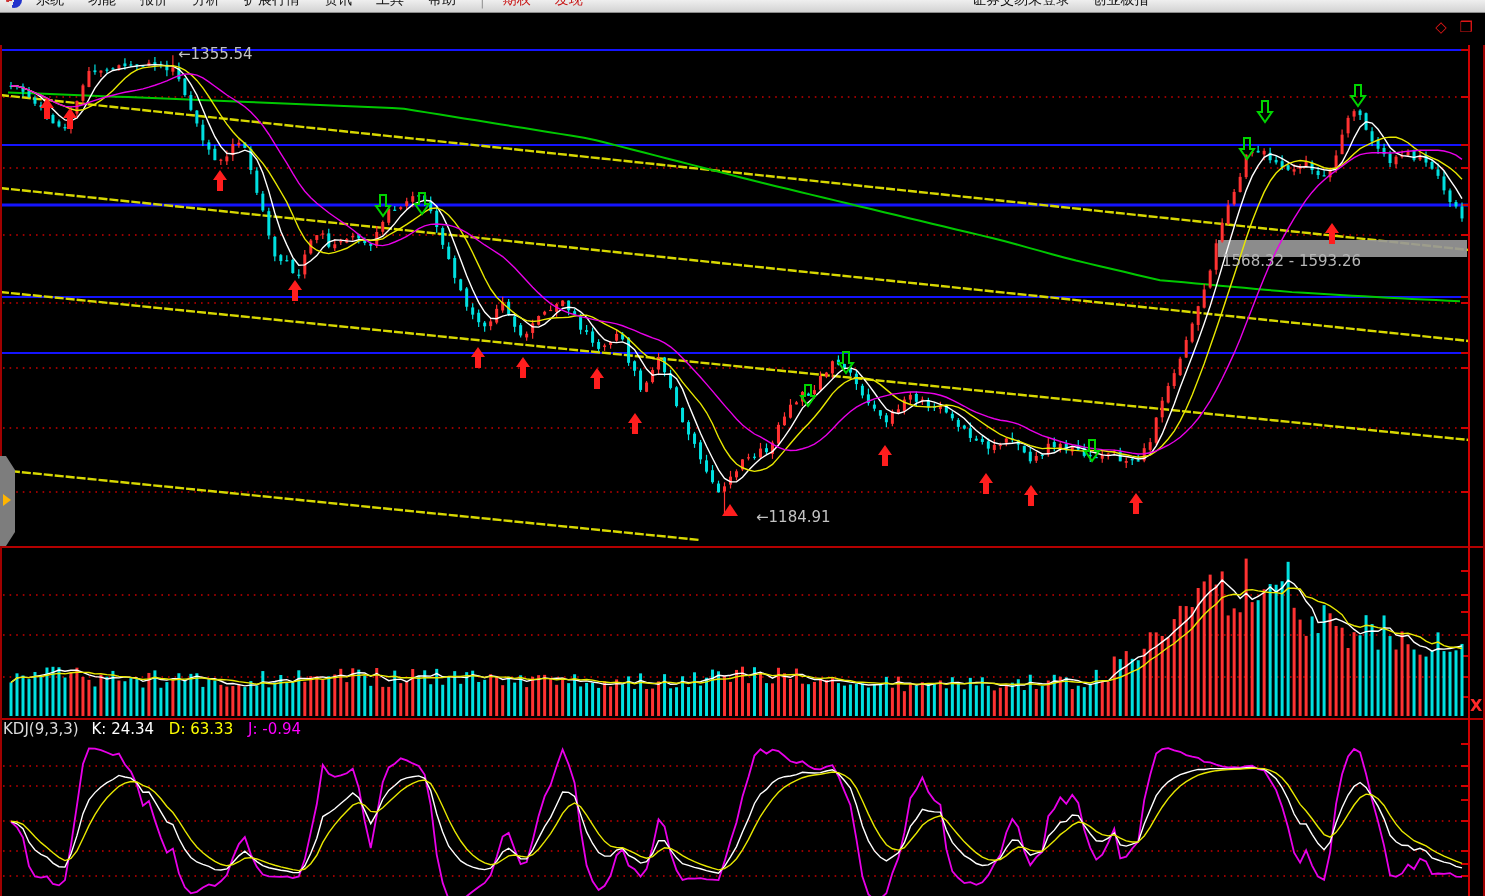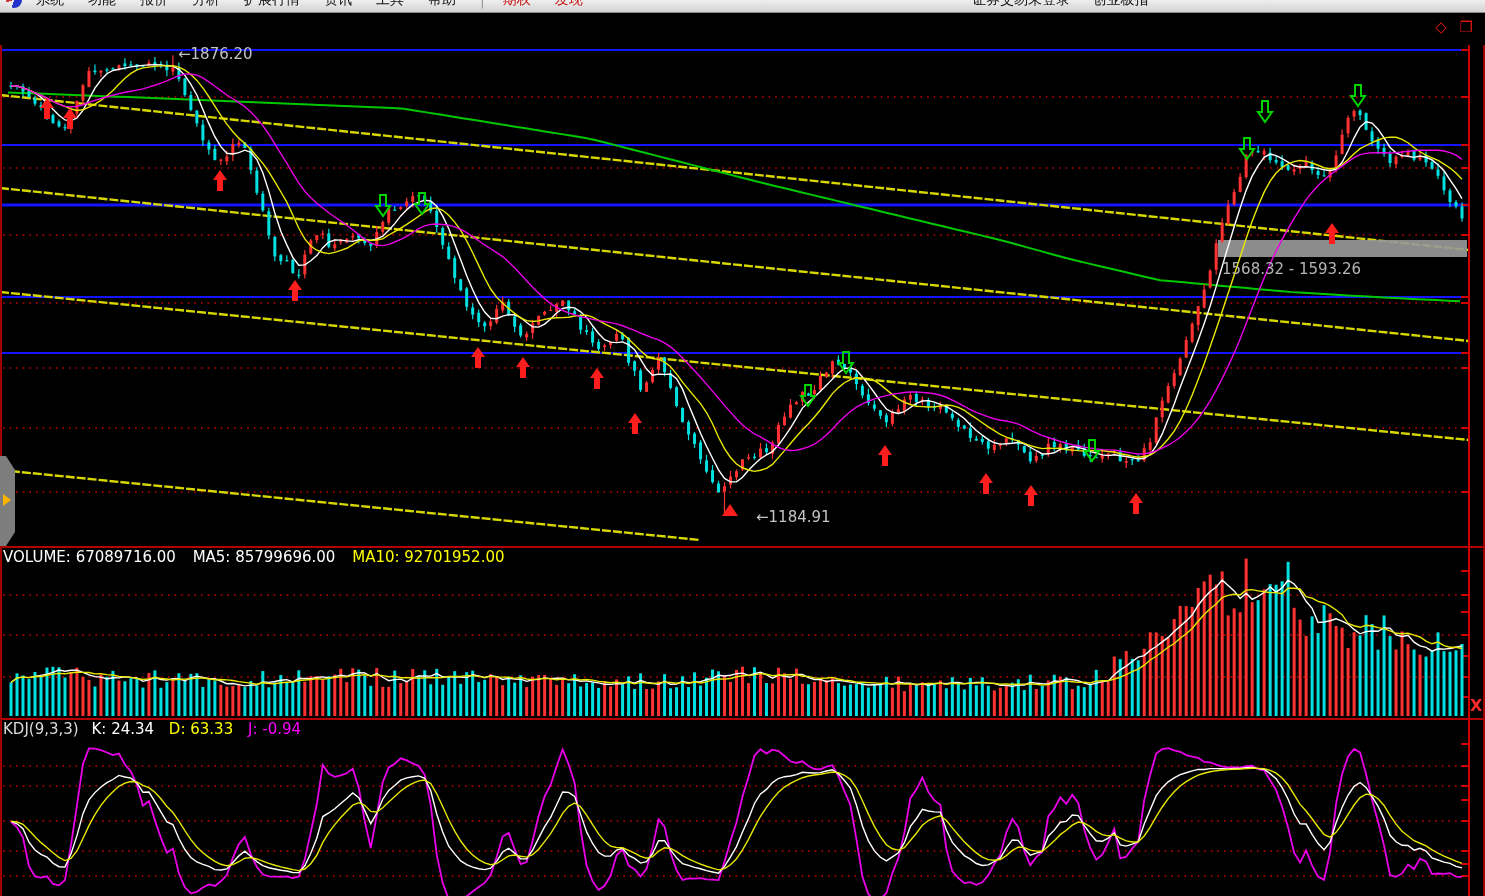--- a/index.html
+++ b/index.html
@@ -25,21 +25,21 @@
   .uparrow:after{content:"";position:absolute;left:4px;top:8px;width:5px;height:7px;background:#f22;}
   .mal{margin-right:14px;}
   .c-white{color:#fff;} .c-yel{color:#ffff00;} .c-mag{color:#ff00ff;} .c-grn{color:#00d86a;}
   #cornericons{position:absolute;right:8px;top:18px;color:#e01616;font-size:15px;letter-spacing:4px;}
   
   .hdr{position:absolute;font-size:15px;white-space:nowrap;z-index:5;}
   #volhdr{left:3px;top:548px;color:#e8e8e8;}
   #kdjhdr{left:3px;top:720px;color:#dcdcdc;}
   .ann{position:absolute;color:#c3c3c3;font-size:15px;z-index:6;white-space:nowrap;}
   #annHigh{left:178px;top:45px;}
-  #annGap{left:1222px;top:260px;color:#b5b5b5;}
+  #annGap{left:1222px;top:252px;color:#b5b5b5;}
   #annLow{left:756px;top:508px;}
   #paneX{position:absolute;left:1470px;top:696px;color:#ff2a2a;font-size:16px;font-weight:bold;z-index:6;}
   
   #handle{position:absolute;left:0;top:456px;width:15px;height:90px;background:#7d7d7d;
     clip-path:polygon(0 0,6px 0,15px 14px,15px 76px,6px 90px,0 90px);z-index:7;}
   #handle .tri{position:absolute;left:3px;top:38px;width:0;height:0;
     border-left:8px solid #ffb400;border-top:6px solid transparent;border-bottom:6px solid transparent;}
   svg{position:absolute;left:0;top:0;z-index:2;}
 </style>
 </head>
@@ -898,33 +898,28 @@
       <rect x="1460.5020576131687" y="643.9327968554105" width="3" height="72.06720314458944" fill="#00e0e0"></rect>
       <polyline points="10.997942386831276,682.446031580912 16.993827160493826,677.8916559156913 22.98971193415638,677.1013707806367 28.985596707818928,677.5924499606219 34.98148148148148,676.470000640783 40.977366255144034,675.3358135948532 46.97325102880658,674.1725622324524 52.96913580246913,672.424118335442 58.965020576131685,670.0602864685018 64.96090534979425,671.1653101113674 70.95679012345678,670.256911903426 76.95267489711934,670.2904861779521 82.94855967078189,672.3311770375099 88.94444444444444,674.8480642872565 94.940329218107,676.6430278928824 100.93621399176955,677.1586345843208 106.93209876543209,678.9680297101183 112.92798353909464,677.7545172261623 118.9238683127572,677.8853929114438 124.91975308641975,676.8370567129598 130.9156378600823,677.5287336507585 136.91152263374485,677.9869006578615 142.9074074074074,681.3097911425583 148.90329218106996,679.8006601242884 154.8991769547325,677.6306685476527 160.89506172839506,679.5270089242322 166.8909465020576,680.1379713883273 172.88683127572017,678.6685550536419 178.8827160493827,678.7309980037294 184.87860082304525,680.6498661827984 190.8744855967078,677.8735357113808 196.87037037037035,676.1149315713004 202.86625514403292,677.461182302184 208.86213991769546,678.7033387976793 214.85802469135803,678.8150978124801 220.85390946502056,681.0166325668877 226.8497942386831,683.6773392774018 232.84567901234567,683.5027304334089 238.8415637860082,684.568094603631 244.83744855967078,685.8802544585506 250.83333333333331,685.1212133505417 256.8292181069959,684.8945350132583 262.8251028806584,681.8991613736525 268.82098765432096,682.4127998461505 274.8168724279835,681.4674257482086 280.8127572016461,680.2493497651343 286.8086419753086,679.6756179840356 292.80452674897117,681.9631580394348 298.80041152263374,678.5551875541117 304.7962962962963,678.4303928892621 310.7921810699588,678.6576588302343 316.7880658436214,677.3947983870868 322.78395061728395,676.8667655252717 328.77983539094646,678.0425118762247 334.775720164609,676.5998476491421 340.7716049382716,675.1390714356207 346.76748971193416,676.3030893790241 352.76337448559667,673.9863467551246 358.75925925925924,672.6787144146948 364.7551440329218,672.9332628646848 370.7510288065843,676.3368919096678 376.7469135802469,673.5196806107012 382.74279835390945,677.2374240226588 388.738683127572,680.6826847826118 394.7345679012345,679.6447801080184 400.7304526748971,679.1031828180924 406.72633744855966,681.7630611879633 412.72222222222223,678.1915809336597 418.71810699588474,675.9579600777497 424.7139917695473,675.8983106163481 430.7098765432099,676.1163751170881 436.7057613168724,673.6292021834809 442.70164609053495,676.781661706787 448.6975308641975,676.8632159799112 454.6934156378601,677.0254461124538 460.6893004115226,676.9436924602007 466.68518518518516,677.5963189314739 472.68106995884773,674.7763571233922 478.67695473251024,675.9474468595052 484.6728395061728,677.6846491006141 490.6687242798354,675.759543695547 496.66460905349794,676.560401598383 502.66049382716045,679.4600347035466 508.656378600823,678.4136912947677 514.6522633744855,678.9688676363833 520.6481481481482,679.1876787579843 526.6440329218107,681.3732540098462 532.6399176954732,679.7015206790538 538.6358024691358,679.3832364861125 544.6316872427983,677.8376208831336 550.6275720164609,678.6105129460591 556.6234567901234,678.1553260980036 562.619341563786,678.2938755738404 568.6152263374486,679.8906518371294 574.6111111111111,679.7711775197298 580.6069958847736,681.2261328838855 586.6028806584362,680.8529660484081 592.5987654320987,681.9499399123742 598.5946502057612,682.9028865125495 604.5905349794239,684.3229423909702 610.5864197530864,684.3309751419015 616.5823045267489,683.6296514842796 622.5781893004115,683.8896373732051 628.574074074074,681.5857512485953 634.5699588477366,683.1007922597817 640.5658436213992,680.48670031479 646.5617283950617,682.406318719523 652.5576131687243,683.2573709774789 658.5534979423868,684.2593106770717 664.5493827160493,681.3031744263511 670.5452674897119,684.2900674806704 676.5411522633744,683.9354258403114 682.537037037037,681.4835917150056 688.5329218106996,682.6128536334497 694.5288065843621,682.2397961498166 700.5246913580247,681.6765603779327 706.5205761316872,679.7618866988603 712.5164609053497,678.4258287669716 718.5123456790124,675.277537873089 724.5082304526749,675.957832883291 730.5041152263374,675.2310210297787 736.5,673.6824336787262 742.4958847736625,673.0954750113239 748.491769547325,675.4593379584223 754.4876543209876,673.7592899258462 760.4835390946502,672.1170311226679 766.4794238683127,674.7478282692002 772.4753086419753,678.0865806866393 778.4711934156378,675.0221833426572 784.4670781893004,676.248137923722 790.4629629629629,677.2854469075397 796.4588477366254,674.3795197667707 802.4547325102881,674.4418098035791 808.4506172839506,677.7178158125103 814.4465020576131,679.4431326547036 820.4423868312757,679.461942466783 826.4382716049382,681.7298291397714 832.4341563786007,680.434964596613 838.4300411522634,680.215953639059 844.4259259259259,680.9477589819406 850.4218106995884,682.0696913102583 856.417695473251,682.8649687384695 862.4135802469135,684.1043868214601 868.4094650205761,684.9866550660403 874.4053497942386,684.7191018166372 880.4012345679012,684.6319933889222 886.3971193415638,683.2258566853966 892.3930041152263,684.0822642780076 898.3888888888888,681.9055070595256 904.3847736625514,683.282652083708 910.3806584362139,683.1869734098515 916.3765432098764,684.9352420412141 922.3724279835391,683.8586886815398 928.3683127572016,685.2033706363866 934.3641975308642,683.8049850368764 940.3600823045267,683.1767412872669 946.3559670781892,683.7300637987039 952.3518518518518,682.7113496375188 958.3477366255144,682.5726100407494 964.3436213991769,683.616301994186 970.3395061728395,683.0900174964137 976.335390946502,682.4841765749366 982.3312757201645,682.499676225439 988.3271604938271,683.1341265477033 994.3230452674896,683.3353643117458 1000.3189300411522,685.3053791258002 1006.3148148148148,685.2887985804499 1012.3106995884773,686.3775172283432 1018.3065843621399,685.0677538773202 1024.3024691358023,684.9937156773655 1030.2983539094648,682.390480942149 1036.2942386831276,683.1358696545428 1042.29012345679,683.7981061887839 1048.2860082304526,684.0467994448335 1054.281893004115,681.0012810918707 1060.2777777777778,681.4002769271777 1066.2736625514403,679.0812514972764 1072.2695473251028,679.6794039928011 1078.2654320987654,680.7228732020538 1084.2613168724279,683.1956494238642 1090.2572016460904,684.6216853587588 1096.2530864197531,683.1211848757775 1102.2489711934156,681.6785357363651 1108.2448559670781,680.8959612966211 1114.2407407407406,674.7631438838345 1120.2366255144032,669.8180484091921 1126.232510288066,666.0606901411518 1132.2283950617284,661.4627268934695 1138.224279835391,657.150137842999 1144.2201646090534,655.6002343894379 1150.216049382716,650.2381287997412 1156.2119341563784,646.4982167619339 1162.2078189300412,641.923252057527 1168.2037037037037,637.3735931928954 1174.1995884773662,631.4389830970616 1180.1954732510287,626.1582700854372 1186.1913580246912,620.9010922230159 1192.1872427983537,615.1188439766337 1198.1831275720165,605.2173160007098 1204.179012345679,597.6902563166409 1210.1748971193415,591.4363403064197 1216.170781893004,587.1346846301273 1222.1666666666665,580.0090458631138 1228.1625514403293,585.4975365389147 1234.1584362139918,590.8801811192701 1240.1543209876543,598.4108570819809 1246.1502057613168,593.2125067451426 1252.1460905349793,599.354866305136 1258.1419753086418,596.3057197500166 1264.1378600823045,592.4886434445019 1270.133744855967,586.8491088851855 1276.1296296296296,592.0832644717868 1282.125514403292,587.9081530820171 1288.1213991769546,580.2325828252457 1294.1172839506173,583.9382206515895 1300.1131687242798,591.0418708634246 1306.1090534979423,601.2665169326866 1312.1049382716049,608.3058828871062 1318.1008230452674,622.5531307987897 1324.0967078189299,622.0255569425296 1330.0925925925926,620.7659257971286 1336.0884773662551,618.7892673518588 1342.0843621399176,621.0395006447177 1348.0802469135801,624.0275776172539 1354.0761316872427,629.4334424550796 1360.0720164609054,633.8265348560152 1366.067901234568,631.6639621634071 1372.0637860082304,630.9387427593115 1378.059670781893,631.2723781541539 1384.0555555555554,627.9230034540994 1390.051440329218,628.0861808344553 1396.0473251028807,634.9557234386448 1402.0432098765432,636.4408313785952 1408.0390946502057,635.3563262544648 1414.0349794238682,642.1734422523366 1420.0308641975307,645.8904841850824 1426.0267489711932,647.2944365071098 1432.022633744856,651.1512434182565 1438.0185185185185,648.7792922616944 1444.014403292181,649.1007074960462 1450.0102880658435,648.5185134814016 1456.006172839506,647.2717215080377 1462.0020576131687,645.9030857685057 " fill="none" stroke="#ffffff" stroke-width="1.4"></polyline>
       <polyline points="10.997942386831276,682.446031580912 16.993827160493826,677.8916559156913 22.98971193415638,677.1013707806367 28.985596707818928,677.5924499606219 34.98148148148148,676.470000640783 40.977366255144034,676.520849925863 46.97325102880658,675.2351604276635 52.96913580246913,674.17808800239 58.965020576131685,673.4079146872218 64.96090534979425,673.8176553760752 70.95679012345678,672.7963627491396 76.95267489711934,672.2315242052023 82.94855967078189,672.3776476864759 88.94444444444444,672.4541753778792 94.940329218107,673.9041690021248 100.93621399176955,673.7077732438734 106.93209876543209,674.6292579440352 112.92798353909464,675.0428471318361 118.9238683127572,676.3667285993502 124.91975308641975,676.7400423029211 130.9156378600823,677.3436841175396 136.91152263374485,678.4774651839899 142.9074074074074,679.5321541843603 148.90329218106996,678.8430265178661 154.8991769547325,677.2338626303062 160.89506172839506,678.5278712874954 166.8909465020576,679.0624360230944 172.88683127572017,679.9891730981001 178.8827160493827,679.2658290640088 184.87860082304525,679.1402673652256 190.8744855967078,678.7002723178065 196.87037037037035,678.1264514798139 202.86625514403292,678.064868677913 208.86213991769546,678.7171684007044 214.85802469135803,679.7324819976392 220.85390946502056,679.4450841391342 226.8497942386831,679.8961354243511 232.84567901234567,680.4819563677966 238.8415637860082,681.6357167006552 244.83744855967078,682.3476761355153 250.83333333333331,683.0689229587147 256.8292181069959,684.28593714533 262.8251028806584,682.7009459035307 268.82098765432096,683.4904472248908 274.8168724279835,683.6738401033796 280.8127572016461,682.6852815578379 286.8086419753086,682.285076498647 292.80452674897117,681.9311597065437 298.80041152263374,680.4839937001311 304.7962962962963,679.9489093187353 310.7921810699588,679.4535042976843 316.7880658436214,678.5352081855611 322.78395061728395,679.4149617823533 328.77983539094646,678.2988497151682 334.775720164609,677.5151202692022 340.7716049382716,676.8983651329276 346.76748971193416,676.8489438830554 352.76337448559667,675.4265561401982 358.75925925925924,675.3606131454598 364.7551440329218,674.7665552569135 370.7510288065843,675.7379816726443 376.7469135802469,674.9113849948627 382.74279835390945,675.6118853888917 388.738683127572,676.6806995986533 394.7345679012345,676.2890214863517 400.7304526748971,677.7200373638801 406.72633744855966,677.6413708993323 412.72222222222223,677.7145024781593 418.71810699588474,678.3203224301807 424.7139917695473,677.7715453621832 430.7098765432099,677.6097789675903 436.7057613168724,677.6961316857221 442.70164609053495,677.4866213202233 448.6975308641975,676.4105880288304 454.6934156378601,676.461878364401 460.6893004115226,676.5300337886445 466.68518518518516,675.6127605574774 472.68106995884773,675.7790094150896 478.67695473251024,676.4053314197082 484.6728395061728,677.355047606534 490.6687242798354,676.3516180778738 496.66460905349794,677.0783602649285 502.66049382716045,677.1181959134694 508.656378600823,677.1805690771364 514.6522633744855,678.3267583684986 520.6481481481482,677.4736112267657 526.6440329218107,678.9668278041146 532.6399176954732,679.5807776913002 538.6358024691358,678.8984638904401 544.6316872427983,678.4032442597584 550.6275720164609,678.8990958520217 556.6234567901234,679.7642900539248 562.619341563786,678.9976981264471 568.6152263374486,679.636944161621 574.6111111111111,678.8043992014317 580.6069958847736,679.9183229149724 586.6028806584362,679.5041460732058 592.5987654320987,680.1219077431073 598.5946502057612,681.3967691748395 604.5905349794239,682.04705995535 610.5864197530864,682.7785540128934 616.5823045267489,682.2413087663439 622.5781893004115,682.9197886427896 628.574074074074,682.2443188805725 634.5699588477366,683.7118673253759 640.5658436213992,682.4088377283457 646.5617283950617,683.0179851019013 652.5576131687243,683.573504175342 658.5534979423868,682.9225309628335 664.5493827160493,682.2019833430663 670.5452674897119,682.3883838977301 676.5411522633744,683.1708722799171 682.537037037037,682.3704813462422 688.5329218106996,683.4360821552607 694.5288065843621,681.7714852880839 700.5246913580247,682.9833139293015 706.5205761316872,681.8486562695858 712.5164609053497,679.9547102409886 718.5123456790124,678.9451957532693 724.5082304526749,679.0988145165538 730.5041152263374,678.4537907038557 736.5,676.7221601887932 742.4958847736625,675.7606518891477 748.491769547325,675.3684379157557 754.4876543209876,674.8585614045686 760.4835390946502,673.6740260762233 766.4794238683127,674.2151309739631 772.4753086419753,675.5910278489816 778.4711934156378,675.2407606505398 784.4670781893004,675.0037139247842 790.4629629629629,674.7012390151039 796.4588477366254,674.5636740179855 802.4547325102881,676.2641952451092 808.4506172839506,676.3699995775837 814.4465020576131,677.8456352892129 820.4423868312757,678.3736946871613 826.4382716049382,678.054674453271 832.4341563786007,677.438387200096 838.4300411522634,678.9668847257847 844.4259259259259,680.1954458183221 850.4218106995884,680.7658168885206 856.417695473251,682.2973989391205 862.4135802469135,682.2696757090366 868.4094650205761,682.6013043525496 874.4053497942386,682.833430399289 880.4012345679012,683.3508423495903 886.3971193415638,683.0454127119331 892.3930041152263,684.0933255497339 898.3888888888888,683.4460810627829 904.3847736625514,684.0008769501726 910.3806584362139,683.9094833993868 916.3765432098764,684.0805493633053 922.3724279835391,683.9704764797738 928.3683127572016,683.5544388479561 934.3641975308642,683.5438185602922 940.3600823045267,683.1818573485592 946.3559670781892,684.3326529199591 952.3518518518518,683.2850191595293 958.3477366255144,683.887990338568 964.3436213991769,683.7106435155312 970.3395061728395,683.1333793918402 976.335390946502,683.1071201868202 982.3312757201645,682.6055129314789 988.3271604938271,682.8533682942264 994.3230452674896,683.4758331529658 1000.3189300411522,684.1976983111069 1006.3148148148148,683.8864875776932 1012.3106995884773,684.4385967268911 1018.3065843621399,684.1009402125118 1024.3024691358023,684.1645399945556 1030.2983539094648,683.8479300339746 1036.2942386831276,684.2123341174963 1042.29012345679,685.0878117085635 1048.2860082304526,684.5572766610768 1054.281893004115,682.9974983846181 1060.2777777777778,681.8953789346634 1066.2736625514403,681.1085605759097 1072.2695473251028,681.7387550907924 1078.2654320987654,682.3848363234437 1084.2613168724279,682.0984652578675 1090.2572016460904,683.0109811429683 1096.2530864197531,681.1012181865269 1102.2489711934156,680.6789698645831 1108.2448559670781,680.8094172493375 1114.2407407407406,678.9793966538493 1120.2366255144032,677.2198668839754 1126.232510288066,674.5909375084647 1132.2283950617284,671.5706313149173 1138.224279835391,669.02304956981 1144.2201646090534,665.1816891366362 1150.216049382716,660.0280886044666 1156.2119341563784,656.2794534515428 1162.2078189300412,651.6929894754982 1168.2037037037037,647.2618655179472 1174.1995884773662,643.5196087432497 1180.1954732510287,638.1981994425892 1186.1913580246912,633.6996544924749 1192.1872427983537,628.5210480170803 1198.1831275720165,621.2954545968026 1204.179012345679,614.5646197068512 1210.1748971193415,608.7973051959284 1216.170781893004,604.0178884265715 1222.1666666666665,597.5639449198737 1228.1625514403293,595.3574262698123 1234.1584362139918,594.2852187179556 1240.1543209876543,594.9235986942002 1246.1502057613168,590.1735956876349 1252.1460905349793,589.6819560841249 1258.1419753086418,590.9016281444657 1264.1378600823045,591.684412281886 1270.133744855967,592.6299829835832 1276.1296296296296,592.6478856084647 1282.125514403292,593.6315096935765 1288.1213991769546,588.2691512876312 1294.1172839506173,588.2134320480457 1300.1131687242798,588.945489874305 1306.1090534979423,596.6748907022367 1312.1049382716049,598.1070179845616 1318.1008230452674,601.3928568120177 1324.0967078189299,602.9818887970596 1330.0925925925926,605.9038983302767 1336.0884773662551,610.0278921422728 1342.0843621399176,614.672691765912 1348.0802469135801,623.2903542080218 1354.0761316872427,625.7294996988046 1360.0720164609054,627.296230326572 1366.067901234568,625.2266147576329 1372.0637860082304,625.9891217020146 1378.059670781893,627.6499778857038 1384.0555555555554,628.6782229545895 1390.051440329218,630.9563578452352 1396.0473251028807,633.3098428010259 1402.0432098765432,633.6897870689534 1408.0390946502057,633.3143522043093 1414.0349794238682,635.048222853218 1420.0308641975307,636.9883325097688 1426.0267489711932,641.1250799728773 1432.022633744856,643.7960373984259 1438.0185185185185,642.0678092580796 1444.014403292181,645.6370748741914 1450.0102880658435,647.204498833242 1456.006172839506,647.2830790075737 1462.0020576131687,648.527164593381 " fill="none" stroke="#e8e800" stroke-width="1.4"></polyline>
       <g clip-path="url(#clipKdj)">
         <polyline points="10.997942386831276,821.7543802665806 16.993827160493826,827.3406749752945 22.98971193415638,837.6596207088713 28.985596707818928,866.2639680561086 34.98148148148148,876.4661454319971 40.977366255144034,877.53318380336 46.97325102880658,876.352259252216 52.96913580246913,883.9451482234555 58.965020576131685,885.379907155182 64.96090534979425,880.1350926930328 70.95679012345678,845.2640506525494 76.95267489711934,805.3284861764942 82.94855967078189,764.0296002914115 88.94444444444444,748.4681271572281 94.940329218107,748.6586400454281 100.93621399176955,750.137939633924 106.93209876543209,752.4886843591721 112.92798353909464,755.0678253531327 118.9238683127572,753.6389036146702 124.91975308641975,764.5004256795802 130.9156378600823,771.5526220649035 136.91152263374485,784.8353126212215 142.9074074074074,805.7833824657783 148.90329218106996,800.9292404256461 154.8991769547325,820.3504818815129 160.89506172839506,837.8705630277755 166.8909465020576,852.5502814113928 172.88683127572017,848.601206290645 178.8827160493827,873.2800744006663 184.87860082304525,887.3115963153376 190.8744855967078,893.2588952457608 196.87037037037035,891.7925964284595 202.86625514403292,887.5151444413159 208.86213991769546,884.47719886713 214.85802469135803,885.9210034360726 220.85390946502056,881.2950567677887 226.8497942386831,875.0866201854549 232.84567901234567,857.8692672102383 238.8415637860082,844.0723258603185 244.83744855967078,837.1047924168026 250.83333333333331,854.298723479862 256.8292181069959,866.8205927410008 262.8251028806584,874.5828171414053 268.82098765432096,876.390413914799 274.8168724279835,876.5279045908117 280.8127572016461,876.9047946737726 286.8086419753086,876.4832251773164 292.80452674897117,878.0997556905788 298.80041152263374,876.4919245097726 304.7962962962963,859.3403193749461 310.7921810699588,832.1757558782116 316.7880658436214,804.3114820431465 322.78395061728395,764.912017023677 328.77983539094646,773.734652961144 334.775720164609,776.9093211713482 340.7716049382716,775.3127591690261 346.76748971193416,773.2594356510808 352.76337448559667,768.6277837261887 358.75925925925924,787.6098045933171 364.7551440329218,821.2115416492577 370.7510288065843,848.0519173834838 376.7469135802469,815.2837527906328 382.74279835390945,782.2415175788215 388.738683127572,767.4146541610809 394.7345679012345,763.7069218728423 400.7304526748971,758.3053525829165 406.72633744855966,760.333089211537 412.72222222222223,763.4467836242547 418.71810699588474,766.0222792842549 424.7139917695473,774.7448177623854 430.7098765432099,804.9863668295792 436.7057613168724,854.569396999742 442.70164609053495,882.9205281958735 448.6975308641975,899.2787600625287 454.6934156378601,899.4743248183134 460.6893004115226,900.6091552881792 466.68518518518516,896.2543252150341 472.68106995884773,891.4244237417911 478.67695473251024,887.062580145527 484.6728395061728,882.9424236035364 490.6687242798354,875.1150673955193 496.66460905349794,857.0499722917124 502.66049382716045,836.5751080947354 508.656378600823,832.9576464342576 514.6522633744855,849.3390304643033 520.6481481481482,864.0742788285478 526.6440329218107,862.1313787324541 532.6399176954732,840.6534551785481 538.6358024691358,815.8901137152648 544.6316872427983,796.4504599793256 550.6275720164609,784.9974474893638 556.6234567901234,766.2089304352933 562.619341563786,749.495337074475 568.6152263374486,764.3423613153071 574.6111111111111,783.0138909533891 580.6069958847736,829.5031290491702 586.6028806584362,865.4330831019497 592.5987654320987,881.2482529483962 598.5946502057612,889.8984030213406 604.5905349794239,885.8066383870383 610.5864197530864,875.529835380863 616.5823045267489,855.2891188402028 622.5781893004115,849.4677439115948 628.574074074074,865.5561780369904 634.5699588477366,869.1436645843125 640.5658436213992,876.4816989425069 646.5617283950617,868.8877004782667 652.5576131687243,847.3605876485611 658.5534979423868,819.3213401466141 664.5493827160493,826.6327522479348 670.5452674897119,852.7148713464179 676.5411522633744,870.3539298524918 682.537037037037,879.8805492911654 688.5329218106996,878.3797827592455 694.5288065843621,878.7095824489071 700.5246913580247,878.1158329964652 706.5205761316872,879.4108405175904 712.5164609053497,879.6255368837883 718.5123456790124,880.0357476140487 724.5082304526749,861.6332667889835 730.5041152263374,840.9648670954348 736.5,822.4316797785222 742.4958847736625,796.6005738576004 748.491769547325,777.1056456039101 754.4876543209876,755.5465190352971 760.4835390946502,749.2404403764967 766.4794238683127,753.5700286092294 772.4753086419753,749.6907300115171 778.4711934156378,751.1187501747638 784.4670781893004,755.9634440726493 790.4629629629629,761.3016611593042 796.4588477366254,762.9783277264254 802.4547325102881,761.297170280716 808.4506172839506,765.9685837515267 814.4465020576131,768.9894810658536 820.4423868312757,769.3753579244791 826.4382716049382,766.612425897976 832.4341563786007,765.2132258302584 838.4300411522634,776.2444850533731 844.4259259259259,791.045241171114 850.4218106995884,805.2490076918695 856.417695473251,839.1286061124963 862.4135802469135,876.635419438094 868.4094650205761,894.3737244303941 874.4053497942386,899.8837145247995 880.4012345679012,898.5746685027082 886.3971193415638,893.2911511114455 892.3930041152263,873.1077517497857 898.3888888888888,857.9338339661413 904.3847736625514,832.652210994888 910.3806584362139,798.170722154722 916.3765432098764,789.6161501296924 922.3724279835391,777.4326126177083 928.3683127572016,791.9935880851976 934.3641975308642,800.3599964683136 940.3600823045267,804.6444741741252 946.3559670781892,849.1565753576292 952.3518518518518,871.37975316674 958.3477366255144,878.0339341101953 964.3436213991769,883.0910150194811 970.3395061728395,882.0871220490524 976.335390946502,884.732602804296 982.3312757201645,882.223655242341 988.3271604938271,875.2029013238664 994.3230452674896,863.891797894693 1000.3189300411522,854.7003316140731 1006.3148148148148,832.4422539588725 1012.3106995884773,819.0348638049359 1018.3065843621399,827.1690670904597 1024.3024691358023,851.0943765989526 1030.2983539094648,865.150571460848 1036.2942386831276,857.1501939424547 1042.29012345679,851.6728753486477 1048.2860082304526,816.2167000976028 1054.281893004115,808.6958239221568 1060.2777777777778,797.32783705118 1066.2736625514403,803.8603729647429 1072.2695473251028,794.84466520069 1078.2654320987654,802.9495883482053 1084.2613168724279,829.8572941999795 1090.2572016460904,847.7859901006658 1096.2530864197531,859.6220779391764 1102.2489711934156,854.5947191098229 1108.2448559670781,842.9206498992933 1114.2407407407406,828.7377977024814 1120.2366255144032,858.3495532985141 1126.232510288066,856.6199545746223 1132.2283950617284,848.5254781927878 1138.224279835391,841.7036310338572 1144.2201646090534,800.0976919871968 1150.216049382716,774.7711790804777 1156.2119341563784,753.5280834538671 1162.2078189300412,749.0351365035858 1168.2037037037037,748.2206545035285 1174.1995884773662,750.4260409692874 1180.1954732510287,751.7888054779731 1186.1913580246912,755.0861826504535 1192.1872427983537,756.5859664314038 1198.1831275720165,757.8284808191744 1204.179012345679,761.9191294646406 1210.1748971193415,762.4241753120325 1216.170781893004,764.5304581537052 1222.1666666666665,766.2622862153253 1228.1625514403293,767.4077637286418 1234.1584362139918,767.0771703956938 1240.1543209876543,767.5485366492834 1246.1502057613168,766.0797067543872 1252.1460905349793,765.7329440654885 1258.1419753086418,769.2238575954543 1264.1378600823045,770.3477167965992 1270.133744855967,780.2311417832929 1276.1296296296296,790.1036697593436 1282.125514403292,806.8536359706445 1288.1213991769546,827.4766459202451 1294.1172839506173,852.7074023604962 1300.1131687242798,862.7007812491825 1306.1090534979423,850.2434886040759 1312.1049382716049,865.5622969954236 1318.1008230452674,876.568871920546 1324.0967078189299,879.814803646838 1330.0925925925926,852.3624924193924 1336.0884773662551,803.8443135491316 1342.0843621399176,774.3344266793151 1348.0802469135801,756.3474924432871 1354.0761316872427,748.8649775914232 1360.0720164609054,752.4432157945686 1366.067901234568,773.9274379564554 1372.0637860082304,799.7913366534873 1378.059670781893,821.6225220631895 1384.0555555555554,845.6003446265191 1390.051440329218,875.1603179201367 1396.0473251028807,876.8379692731763 1402.0432098765432,873.4242338286996 1408.0390946502057,864.5295393084426 1414.0349794238682,869.0482478168991 1420.0308641975307,858.588164775555 1426.0267489711932,861.4158195464229 1432.022633744856,874.0284940535942 1438.0185185185185,873.4969402916179 1444.014403292181,873.8020101229837 1450.0102880658435,873.083416892632 1456.006172839506,876.6884196979228 1462.0020576131687,876.8210570454324 " fill="none" stroke="#e800e8" stroke-width="1.8"></polyline>
         <polyline points="10.997942386831276,821.3233058285346 16.993827160493826,823.779014194847 22.98971193415638,828.7102281921582 28.985596707818928,842.2477188433618 34.98148148148148,850.0509733205636 40.977366255144034,854.2818714956381 46.97325102880658,857.0973770176795 52.96913580246913,863.1021697531445 58.965020576131685,866.6946347910717 64.96090534979425,867.1161817878807 70.95679012345678,854.0312938998381 76.95267489711934,835.6635886604874 82.94855967078189,813.6304800691672 88.94444444444444,799.8754373291235 94.940329218107,792.6131842566529 100.93621399176955,786.9679491929761 106.93209876543209,782.7139812810749 112.92798353909464,779.501427861072 118.9238683127572,775.398518186311 124.91975308641975,776.9449398467523 130.9156378600823,778.1895219880091 136.91152263374485,782.933975094559 142.9074074074074,792.1833389603207 148.90329218106996,792.0458557296151 154.8991769547325,801.6382998815625 160.89506172839506,811.8200749442394 166.8909465020576,821.8328811205805 172.88683127572017,824.5286203960903 178.8827160493827,838.5442189996073 184.87860082304525,849.5199934489035 190.8744855967078,857.4676362571469 196.87037037037035,861.9522594766769 202.86625514403292,864.3819710467271 208.86213991769546,866.3847334284459 214.85802469135803,869.5881447349476 220.85390946502056,869.938861691558 226.8497942386831,868.9004167385907 232.84567901234567,862.4052945273356 238.8415637860082,855.8443157606418 244.83744855967078,851.1765171562317 250.83333333333331,856.5350983633388 256.8292181069959,861.5821316347586 262.8251028806584,865.657150821538 268.82098765432096,867.706930341545 274.8168724279835,869.0063525703009 280.8127572016461,870.2423843230714 286.8086419753086,871.0134845889761 292.80452674897117,872.4876748929943 298.80041152263374,872.6003302151609 304.7962962962963,865.8055843423226 310.7921810699588,853.2400192769541 316.7880658436214,838.2890071478201 322.78395061728395,816.5495899816655 328.77983539094646,812.9539235322959 334.775720164609,808.7117426836473 340.7716049382716,803.4842987523238 346.76748971193416,798.5797973041618 352.76337448559667,792.9776091001964 358.75925925925924,797.6342144183933 364.7551440329218,810.6029003244998 370.7510288065843,823.6214386855621 376.7469135802469,813.0680079597576 382.74279835390945,799.2235849876778 388.738683127572,790.4432053216666 394.7345679012345,785.564384175195 400.7304526748971,780.1269312934621 406.72633744855966,777.8785928899358 412.72222222222223,776.7065328270436 418.71810699588474,775.9160667952167 424.7139917695473,778.2408993557067 430.7098765432099,790.7021230140294 436.7057613168724,813.9925993463206 442.70164609053495,831.9397695237229 448.6975308641975,846.233405848311 454.6934156378601,853.8951270599641 460.6893004115226,860.8927969410993 466.68518518518516,864.70020667362 472.68106995884773,867.137980119575 478.67695473251024,868.7381105243498 484.6728395061728,869.5901105236649 490.6687242798354,868.143002588782 496.66460905349794,861.3968282309701 502.66049382716045,852.0009070123717 508.656378600823,848.2468807410761 514.6522633744855,853.0832975672644 520.6481481481482,858.8635087086604 526.6440329218107,858.7752329703185 532.6399176954732,850.0498579846638 538.6358024691358,838.0946540995259 544.6316872427983,826.5912967292289 550.6275720164609,817.3770289835448 556.6234567901234,804.6991528897745 562.619341563786,792.0375810987836 568.6152263374486,792.3231280556676 574.6111111111111,796.3279597947941 580.6069958847736,814.3499091442138 586.6028806584362,831.9132065818274 592.5987654320987,843.4796903046076 598.5946502057612,852.5824064278394 604.5905349794239,856.1596496693528 610.5864197530864,855.9905896263756 616.5823045267489,850.1073176453052 622.5781893004115,848.3526999894585 628.574074074074,855.4070351749333 634.5699588477366,858.3944069612223 640.5658436213992,863.07488706089 646.5617283950617,861.7355751307323 652.5576131687243,853.5314018247919 658.5534979423868,840.633036584496 664.5493827160493,840.7219708510788 670.5452674897119,849.8872763785511 676.5411522633744,857.8508150194208 682.537037037037,863.7198111835768 688.5329218106996,865.3853023995523 694.5288065843621,867.382999460792 700.5246913580247,868.7466186937619 706.5205761316872,870.6400811032017 712.5164609053497,871.9850594621993 718.5123456790124,873.252360835395 724.5082304526749,866.3346385930319 730.5041152263374,856.8051284666469 736.5,846.5994394206541 742.4958847736625,832.0764283628116 748.491769547325,818.6534798961999 754.4876543209876,803.4784493250387 760.4835390946502,793.9284255727325 766.4794238683127,789.3999655015843 772.4753086419753,782.618846546514 778.4711934156378,778.5268385400487 784.4670781893004,776.6876947298161 790.4629629629629,776.0148948159301 796.4588477366254,774.631575679464 802.4547325102881,772.246329923726 808.4506172839506,772.684198605072 814.4465020576131,773.0194953321342 820.4423868312757,772.6091548049336 826.4382716049382,770.9630700963673 832.4341563786007,769.7418923247182 838.4300411522634,773.8226224925588 844.4259259259259,780.511784051707 850.4218106995884,788.1038921490889 856.417695473251,805.0730222640404 862.4135802469135,826.0124542390761 868.4094650205761,840.84643712135 874.4053497942386,850.8546167773873 880.4012345679012,857.2977538746927 886.3971193415638,860.9300913681537 892.3930041152263,856.9030716050555 898.3888888888888,852.7149182898837 904.3847736625514,842.625496398812 910.3806584362139,826.4229604096088 916.3765432098764,818.7206812196123 922.3724279835391,809.3413749873448 928.3683127572016,811.0233984206064 934.3641975308642,811.8904576797406 940.3600823045267,812.0794536663132 946.3559670781892,830.093928531788 952.3518518518518,842.34138285367 958.3477366255144,849.3415133027322 964.3436213991769,855.6077509506351 970.3395061728395,859.1036916874294 976.335390946502,863.5208163484799 982.3312757201645,865.4758083156158 988.3271604938271,864.8594633400875 994.3230452674896,861.4894815824101 1000.3189300411522,857.8934697924706 1006.3148148148148,847.8981310576136 1012.3106995884773,839.9441242632491 1018.3065843621399,840.443174177286 1024.3024691358023,848.8005772399506 1030.2983539094648,855.1523463749061 1036.2942386831276,853.1519310221578 1042.29012345679,851.3756891848544 1048.2860082304526,836.2226406720913 1054.281893004115,830.1414165148303 1060.2777777777778,822.205766056887 1066.2736625514403,821.4514344475987 1072.2695473251028,815.0745509083109 1078.2654320987654,815.6581057275858 1084.2613168724279,825.3744771812919 1090.2572016460904,833.6986064271128 1096.2530864197531,840.7836988826964 1102.2489711934156,841.3203135353277 1108.2448559670781,838.2134846700286 1114.2407407407406,832.8075716184328 1120.2366255144032,844.9169277430252 1126.232510288066,846.0946176549985 1132.2283950617284,844.1291759084443 1138.224279835391,841.8335703095231 1144.2201646090534,823.9838908215735 1150.216049382716,809.7173568852115 1156.2119341563784,795.6208619302736 1162.2078189300412,787.6820591692378 1168.2037037037037,781.8120065026916 1174.1995884773662,777.9584075595649 1180.1954732510287,774.6092542646763 1186.1913580246912,772.7623517976389 1192.1872427983537,770.8799492541625 1198.1831275720165,769.3704578742415 1204.179012345679,769.4747391430031 1210.1748971193415,768.6118145521193 1216.170781893004,768.630558735681 1222.1666666666665,768.7870421075215 1228.1625514403293,768.9172816286292 1234.1584362139918,768.5599533573676 1240.1543209876543,768.5501413286669 1246.1502057613168,767.7775564195136 1252.1460905349793,767.3863938863963 1258.1419753086418,768.6462925676805 1264.1378600823045,769.2104558007102 1270.133744855967,773.6086752229917 1276.1296296296296,778.7858252927707 1282.125514403292,787.5812171642673 1288.1213991769546,799.1728526864357 1294.1172839506173,814.0294330513732 1300.1131687242798,823.8377339049706 1306.1090534979423,824.0507581062409 1312.1049382716049,834.3577803450806 1318.1008230452674,843.532671977325 1324.0967078189299,849.6432427090531 1330.0925925925926,842.1881894598314 1336.0884773662551,822.8481560810854 1342.0843621399176,807.4862270608851 1348.0802469135801,795.0415694766488 1354.0761316872427,786.3070521067983 1360.0720164609054,782.4917149773784 1366.067901234568,787.4065960206428 1372.0637860082304,796.5655300244869 1378.059670781893,806.3825818613593 1384.0555555555554,818.8359258459049 1390.051440329218,835.3279742261144 1396.0473251028807,841.7373024765632 1402.0432098765432,845.2886539713036 1408.0390946502057,845.4960105851072 1414.0349794238682,850.1516754777793 1420.0308641975307,848.3682930799347 1426.0267489711932,851.0401267953953 1432.022633744856,857.9278005486154 1438.0185185185185,860.0000908656226 1444.014403292181,862.0589564256358 1450.0102880658435,863.4285669979633 1456.006172839506,866.3528324708977 1462.0020576131687,867.8861895094054 " fill="none" stroke="#ffffff" stroke-width="1.4"></polyline>
         <polyline points="10.997942386831276,821.1077686095115 16.993827160493826,821.9981838046234 22.98971193415638,824.2355319338017 28.985596707818928,830.2395942369884 34.98148148148148,836.8433872648468 40.977366255144034,842.6562153417772 46.97325102880658,847.4699359004113 52.96913580246913,852.6806805179891 58.965020576131685,857.3519986090166 64.96090534979425,860.6067263353046 70.95679012345678,858.4149155234825 76.95267489711934,850.8311399024841 82.94855967078189,838.4309199580451 88.94444444444444,825.5790924150713 94.940329218107,814.5904563622652 100.93621399176955,805.3829539725022 106.93209876543209,797.8266297420264 112.92798353909464,791.7182291150416 118.9238683127572,786.2783254721314 124.91975308641975,783.1671969303384 130.9156378600823,781.5079719495619 136.91152263374485,781.9833063312276 142.9074074074074,785.383317207592 148.90329218106996,787.6041633815997 154.8991769547325,792.2822088815873 160.89506172839506,798.7948309024714 166.8909465020576,806.4741809751744 172.88683127572017,812.4923274488131 178.8827160493827,821.1762912990778 184.87860082304525,830.6241920156864 190.8744855967078,839.5720067628398 196.87037037037035,847.0320910007855 202.86625514403292,852.8153843494327 208.86213991769546,857.3385007091038 214.85802469135803,861.421715384385 220.85390946502056,864.2607641534427 226.8497942386831,865.8073150151587 232.84567901234567,864.6733081858844 238.8415637860082,861.7303107108036 244.83744855967078,858.2123795259463 250.83333333333331,857.6532858050771 256.8292181069959,858.9629010816376 262.8251028806584,861.1943176616044 268.82098765432096,863.365188554918 274.8168724279835,865.2455765600456 280.8127572016461,866.9111791477209 286.8086419753086,868.278614294806 292.80452674897117,869.6816344942021 298.80041152263374,870.654533067855 304.7962962962963,869.0382168260109 310.7921810699588,863.7721509763253 316.7880658436214,855.2777697001569 322.78395061728395,842.3683764606598 328.77983539094646,832.5635588178718 334.775720164609,824.612953439797 340.7716049382716,817.5700685439725 346.76748971193416,811.2399781307023 352.76337448559667,805.1525217872004 358.75925925925924,802.6464193309313 364.7551440329218,805.2985796621208 370.7510288065843,811.4061993366013 376.7469135802469,811.96013554432 382.74279835390945,807.714618692106 388.738683127572,801.9574809019596 394.7345679012345,796.4931153263714 400.7304526748971,791.0377206487349 406.72633744855966,786.6513447291352 412.72222222222223,783.336407428438 418.71810699588474,780.8629605506975 424.7139917695473,779.9889401523673 430.7098765432099,783.5600011062546 436.7057613168724,793.7042005196099 442.70164609053495,806.4493901876476 448.6975308641975,819.710728741202 454.6934156378601,831.1055281807894 460.6893004115226,841.0346177675593 466.68518518518516,848.923147402913 472.68106995884773,854.9947583084669 478.67695473251024,859.5758757137612 484.6728395061728,862.9139539837291 490.6687242798354,864.6569701854135 496.66460905349794,863.570256200599 502.66049382716045,859.7138064711899 508.656378600823,855.8914978944853 514.6522633744855,854.955431118745 520.6481481481482,856.2581236487168 526.6440329218107,857.0971600892507 532.6399176954732,854.7480593877218 538.6358024691358,849.1969242916565 544.6316872427983,841.6617151041806 550.6275720164609,833.5668197306354 556.6234567901234,823.9442641170151 562.619341563786,813.3087031109379 568.6152263374486,806.3135114258478 574.6111111111111,802.9849942154966 580.6069958847736,806.7732991917356 586.6028806584362,815.1532683217663 592.5987654320987,824.5954089827134 598.5946502057612,833.9244081310887 604.5905349794239,841.3361553105101 610.5864197530864,846.2209667491319 616.5823045267489,847.5164170478563 622.5781893004115,847.7951780283904 628.574074074074,850.3324637439047 634.5699588477366,853.0197781496772 640.5658436213992,856.3714811200815 646.5617283950617,858.1595124569651 652.5576131687243,856.6168089129073 658.5534979423868,851.2888848034369 664.5493827160493,847.7665801526509 670.5452674897119,848.4734788946176 676.5411522633744,851.5992576028854 682.537037037037,855.6394421297825 688.5329218106996,858.8880622197058 694.5288065843621,861.7197079667345 700.5246913580247,864.0620115424103 706.5205761316872,866.2547013960075 712.5164609053497,868.1648207514047 718.5123456790124,869.8606674460682 724.5082304526749,868.6853244950561 730.5041152263374,864.725259152253 736.5,858.68331924172 742.4958847736625,849.8143556154172 748.491769547325,839.4273970423448 754.4876543209876,827.4444144699094 760.4835390946502,816.2724181708504 766.4794238683127,807.3149339477617 772.4753086419753,799.0829048140125 778.4711934156378,792.2308827226913 784.4670781893004,787.0498200583995 790.4629629629629,783.3715116442431 796.4588477366254,780.4581996559834 802.4547325102881,777.720909745231 808.4506172839506,776.0420060318446 814.4465020576131,775.0345024652745 820.4423868312757,774.2260532451609 826.4382716049382,773.138392195563 832.4341563786007,772.006225571948 838.4300411522634,772.6116912121516 844.4259259259259,775.2450554920034 850.4218106995884,779.5313343776985 856.417695473251,788.0452303398125 862.4135802469135,800.700971639567 868.4094650205761,814.082793466828 874.4053497942386,826.3400679036811 880.4012345679012,836.659296560685 886.3971193415638,844.7495614965079 892.3930041152263,848.8007315326904 898.3888888888888,850.1054604517549 904.3847736625514,847.6121391007739 910.3806584362139,840.5490795370522 916.3765432098764,833.2729467645722 922.3724279835391,825.2957561721631 928.3683127572016,820.5383035883109 934.3641975308642,817.6556882854542 940.3600823045267,815.7969434124071 946.3559670781892,820.5626051188674 952.3518518518518,827.8221976971349 958.3477366255144,834.9953028990008 964.3436213991769,841.8661189162121 970.3395061728395,847.6119765066179 976.335390946502,852.914923120572 982.3312757201645,857.1018848522532 988.3271604938271,859.687744348198 994.3230452674896,860.2883234262687 1000.3189300411522,859.4900388816693 1006.3148148148148,855.6260696069841 1012.3106995884773,850.3987544924057 1018.3065843621399,847.0802277206992 1024.3024691358023,847.6536775604496 1030.2983539094648,850.1532338319352 1036.2942386831276,851.1527995620094 1042.29012345679,851.2270961029577 1048.2860082304526,846.2256109593355 1054.281893004115,840.8642128111671 1060.2777777777778,834.6447305597404 1066.2736625514403,830.2469651890265 1072.2695473251028,825.1894937621213 1078.2654320987654,822.0123644172761 1084.2613168724279,823.1330686719481 1090.2572016460904,826.6549145903364 1096.2530864197531,831.3645093544563 1102.2489711934156,834.6831107480801 1108.2448559670781,835.8599020553963 1114.2407407407406,834.8424585764085 1120.2366255144032,838.2006149652807 1126.232510288066,840.8319491951867 1132.2283950617284,841.9310247662725 1138.224279835391,841.8985399473561 1144.2201646090534,835.9269902387618 1150.216049382716,827.1904457875784 1156.2119341563784,816.6672511684768 1162.2078189300412,807.0055205020637 1168.2037037037037,798.6076825022731 1174.1995884773662,791.7245908547037 1180.1954732510287,786.0194786580279 1186.1913580246912,781.6004363712316 1192.1872427983537,778.0269406655418 1198.1831275720165,775.141446401775 1204.179012345679,773.2525439821844 1210.1748971193415,771.7056341721627 1216.170781893004,770.6806090266689 1222.1666666666665,770.0494200536198 1228.1625514403293,769.672040578623 1234.1584362139918,769.3013448382045 1240.1543209876543,769.0509436683586 1246.1502057613168,768.6264812520769 1252.1460905349793,768.21311879685 1258.1419753086418,768.3575100537935 1264.1378600823045,768.6418253027657 1270.133744855967,770.297441942841 1276.1296296296296,773.1269030594842 1282.125514403292,777.9450077610786 1288.1213991769546,785.0209560695309 1294.1172839506173,794.6904483968117 1300.1131687242798,804.4062102328646 1306.1090534979423,810.9543928573235 1312.1049382716049,818.7555220199092 1318.1008230452674,827.0145720057144 1324.0967078189299,834.5574622401607 1330.0925925925926,837.1010379800509 1336.0884773662551,832.3500773470624 1342.0843621399176,824.06212725167 1348.0802469135801,814.3886079933295 1354.0761316872427,805.0280893644858 1360.0720164609054,797.5159645687834 1366.067901234568,794.1461750527365 1372.0637860082304,794.9526267099866 1378.059670781893,798.7626117604442 1384.0555555555554,805.4537164555977 1390.051440329218,815.4118023791033 1396.0473251028807,824.1869690782567 1402.0432098765432,831.2208640426056 1408.0390946502057,835.9792462234395 1414.0349794238682,840.7033893082195 1420.0308641975307,843.2583572321245 1426.0267489711932,845.8522804198815 1432.022633744856,849.8774537961261 1438.0185185185185,853.2516661526249 1444.014403292181,856.1874295769619 1450.0102880658435,858.601142050629 1456.006172839506,861.1850388573853 1462.0020576131687,863.418755741392 " fill="none" stroke="#e8e800" stroke-width="1.4"></polyline>
       </g>
     </svg>
 
-  <div id="volhdr" class="hdr">
-    <span class="c-white">VOLUME: 67089716.00</span>
-    <span class="c-white" style="margin-left:12px">MA5: 85799696.00</span>
-    <span class="c-yel" style="margin-left:12px">MA10: 92701952.00</span>
-  </div>
   <div id="kdjhdr" class="hdr">
     <span>KDJ(9,3,3)</span>
     <span class="c-white" style="margin-left:8px">K: 24.34</span>
     <span class="c-yel" style="margin-left:10px">D: 63.33</span>
     <span class="c-mag" style="margin-left:10px">J: -0.94</span>
   </div>
 
-  <div id="annHigh" class="ann">←1876.20</div>
+  <div id="annHigh" class="ann">←1355.54</div>
   <div id="annGap" class="ann">1568.32 - 1593.26</div>
   <div id="annLow" class="ann">←1184.91</div>
   <div id="paneX">X</div>
 
   <div id="handle">
     <span class="tri"></span>
   </div>
 </div>
 
 </body></html>

